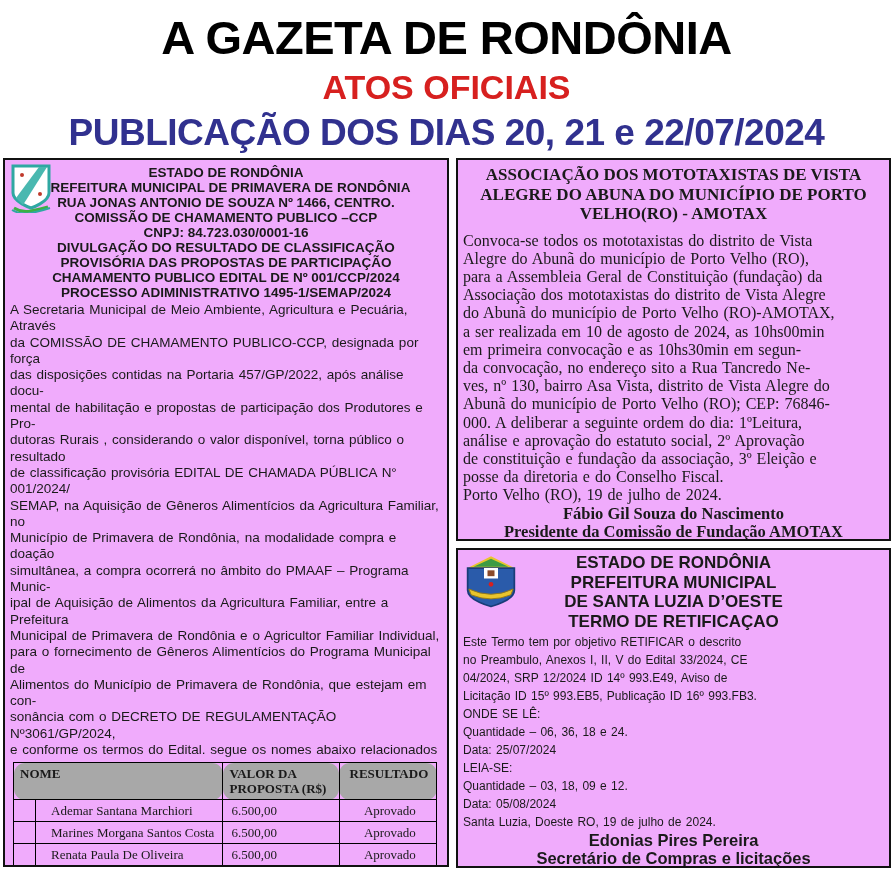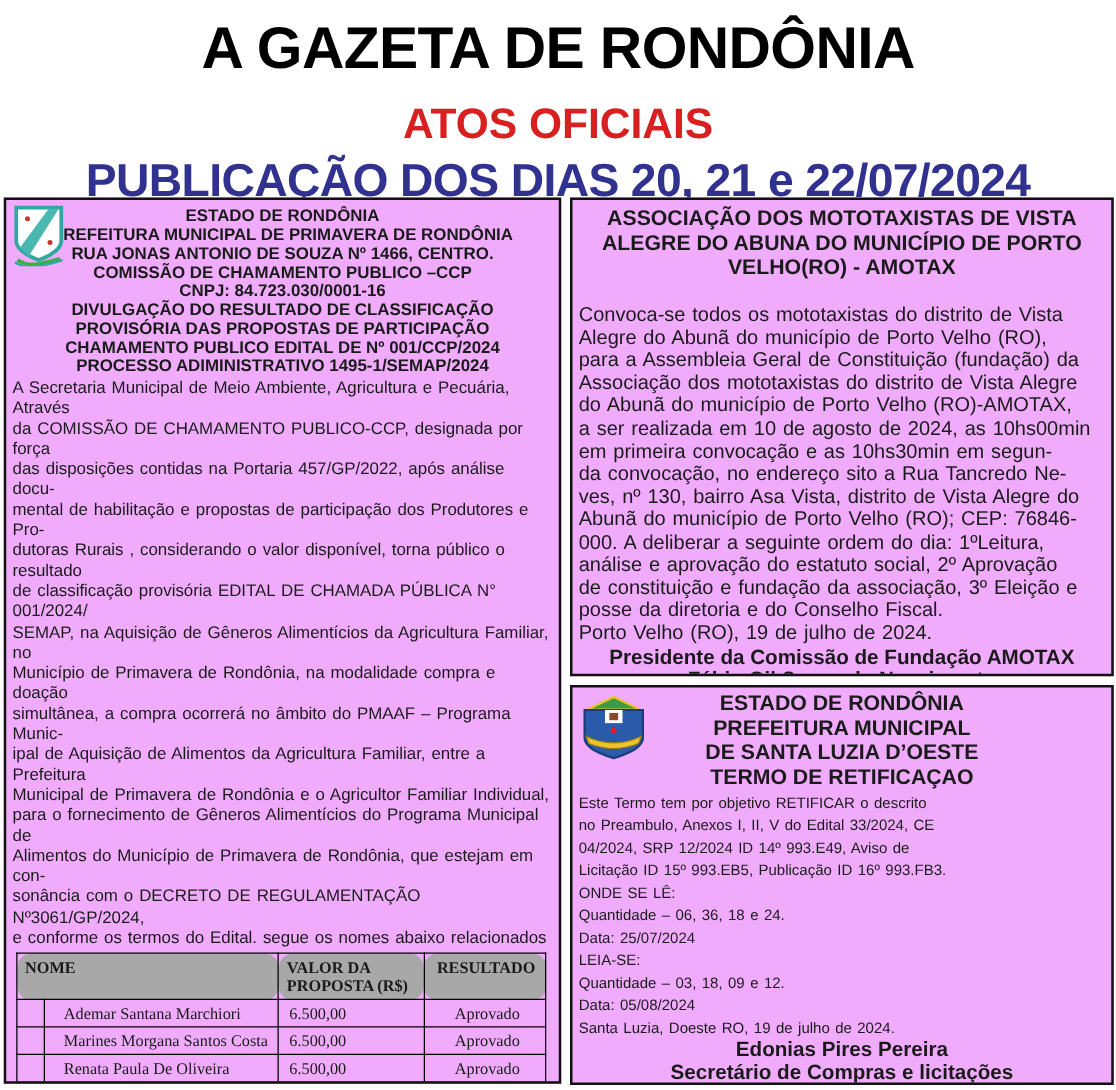--- a/index.html
+++ b/index.html
@@ -2,48 +2,48 @@
 <html><head>
 <meta charset="utf-8">
 <style>
   * { box-sizing: border-box; margin: 0; padding: 0; }
   html, body { width: 893px; height: 872px; background: #ffffff; overflow: hidden; }
   body { font-family: "Liberation Sans", sans-serif; color: #1a1a1a; position: relative; }
 
   .masthead { position: absolute; top: 0; left: 0; width: 893px; text-align: center; }
   .mast-title { margin-top: 12px; font-size: 47px; line-height: 52px; font-weight: 700;
                 letter-spacing: -0.5px; color: #000000; }
-  .mast-subtitle { margin-top: 16px; font-size: 34px; line-height: 38px; font-weight: 700; color: #D7201F; }
+  .mast-subtitle { margin-top: 4px; font-size: 34px; line-height: 38px; font-weight: 700; color: #D7201F; }
   .mast-publine { margin-top: 6px; font-size: 37px; line-height: 42px; font-weight: 700;
                   letter-spacing: -0.5px; color: #31318F; }
 
   .box { position: absolute; border: 2px solid #111; background: #f0abfc; overflow: hidden; }
   #left-box   { left: 3px;   top: 158px; width: 446px; height: 709px; padding: 5px 5px; }
-  #right-box1 { left: 456px; top: 158px; width: 435px; height: 383px; padding: 5px 5px; }
+  #right-box1 { left: 456px; top: 158px; width: 435px; height: 383px; padding: 5px 5px; font-family: Liberation Serif, serif; }
   #right-box2 { left: 456px; top: 548px; width: 435px; height: 320px; padding: 3px 5px; }
 
   .pre { white-space: pre-line; }
 
   
   .crest-left { position: absolute; left: 5px; top: 4px; width: 42px; height: 49px; }
   .lheader { font-weight: 700; font-size: 13.5px; line-height: 15px; text-align: center; }
   .lbody   { font-size: 13.5px; line-height: 16.3px; margin-top: 2px; word-spacing: 1px; }
   .ltable  { border-collapse: collapse; width: 424px; margin: 4px 0 4px 3px;
              font-family: "Liberation Serif", serif; font-size: 13px; line-height: 15px; }
   .ltable th, .ltable td { border: 1.5px solid #000; vertical-align: top; text-align: left; }
   .ltable th { background: #A8A8A8; font-weight: 700; padding: 3px 4px 3px 6px; height: 31px; border-radius: 11px; }
   .ltable td { height: 20px; padding: 3px 4px 3px 8px; }
   .ltable td.spacer { width: 22px; padding: 0; }
   .ltable .col-name { width: 187px; padding-left: 15px; }
   .ltable .col-val  { width: 116px; }
   .ltable .col-res  { width: 97px; text-align: center; }
 
   
   .rtitle { font-weight: 700; font-size: 17px; line-height: 19.5px; text-align: center; }
-  .rbody  { font-size: 16px; line-height: 18.2px; margin-top: 20px; word-spacing: 1px; }
+  .rbody  { font-size: 16px; line-height: 18.2px; margin-top: 8px; word-spacing: 1px; }
   .rsig   { font-weight: 700; font-size: 16.5px; line-height: 18px; text-align: center; }
 
   
   .crest-right { position: absolute; left: 7px; top: 4px; width: 52px; height: 56px; }
   .r2header { font-weight: 700; font-size: 17px; line-height: 19.5px; text-align: center; }
   .r2body   { font-size: 12px; line-height: 18px; margin-top: 2px; word-spacing: 1px; }
 </style>
 </head>
 <body>
 
@@ -132,22 +132,22 @@
 a ser realizada em 10 de agosto de 2024, as 10hs00min
 em primeira convocação e as 10hs30min em segun-
 da convocação, no endereço sito a Rua Tancredo Ne-
 ves, nº 130, bairro Asa Vista, distrito de Vista Alegre do
 Abunã do município de Porto Velho (RO); CEP: 76846-
 000. A deliberar a seguinte ordem do dia: 1ºLeitura,
 análise e aprovação do estatuto social, 2º Aprovação
 de constituição e fundação da associação, 3º Eleição e
 posse da diretoria e do Conselho Fiscal.
 Porto Velho (RO), 19 de julho de 2024.</div>
+  <div class="rsig">Fábio Gil Souza do Nascimento</div>
   <div class="rsig">Presidente da Comissão de Fundação AMOTAX</div>
-  <div class="rsig">Fábio Gil Souza do Nascimento</div>
 </section>
 
 <section class="box" id="right-box2">
   <svg class="crest-right" viewBox="0 0 44 48">
     <polygon points="2,12 22,2 42,12" fill="#E9C42C"></polygon>
     <polygon points="7,11 22,4 37,11" fill="#3D9B43"></polygon>
     <path d="M2 12 h40 v19 c0 9 -20 14 -20 14 s-20 -5 -20 -14 z" fill="#2A5BAA" stroke="#1a3c78" stroke-width="1.5"></path>
     <rect x="16" y="12" width="12" height="9" fill="#ffffff"></rect>
     <rect x="19" y="14" width="6" height="5" fill="#8a4a2a"></rect>
     <circle cx="22" cy="26" r="2" fill="#D7201F"></circle>

